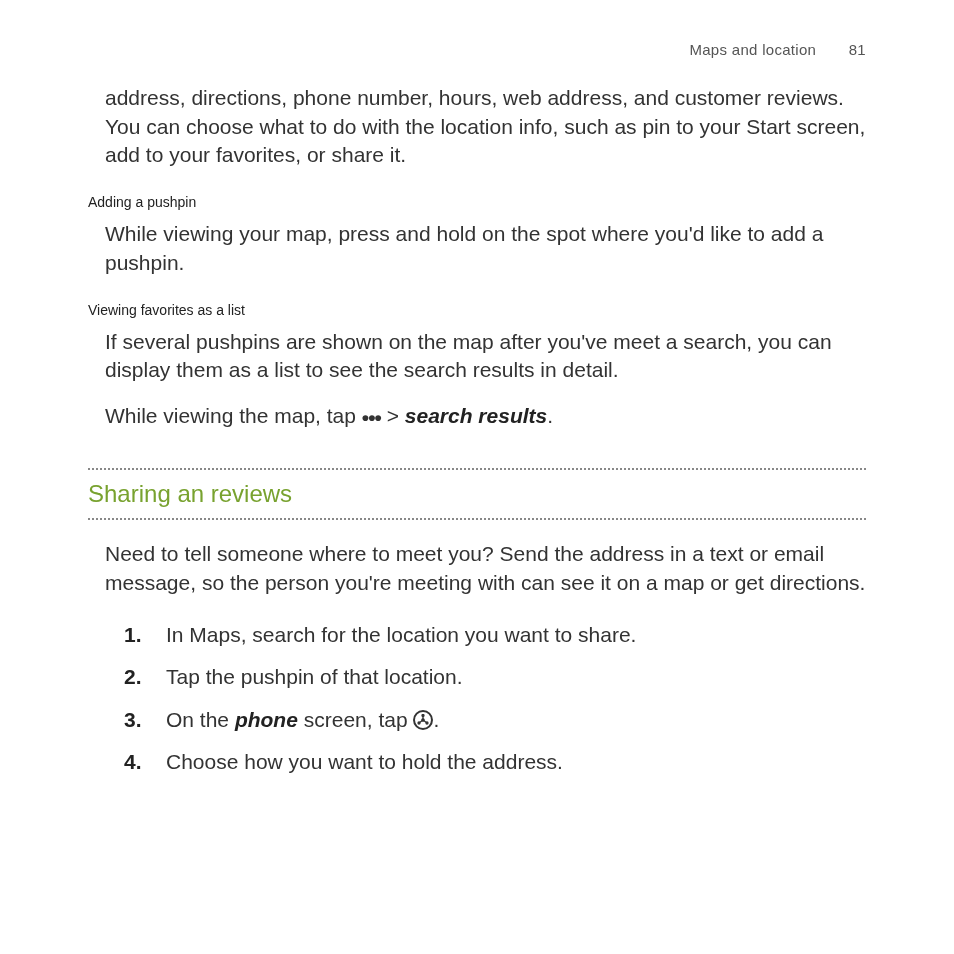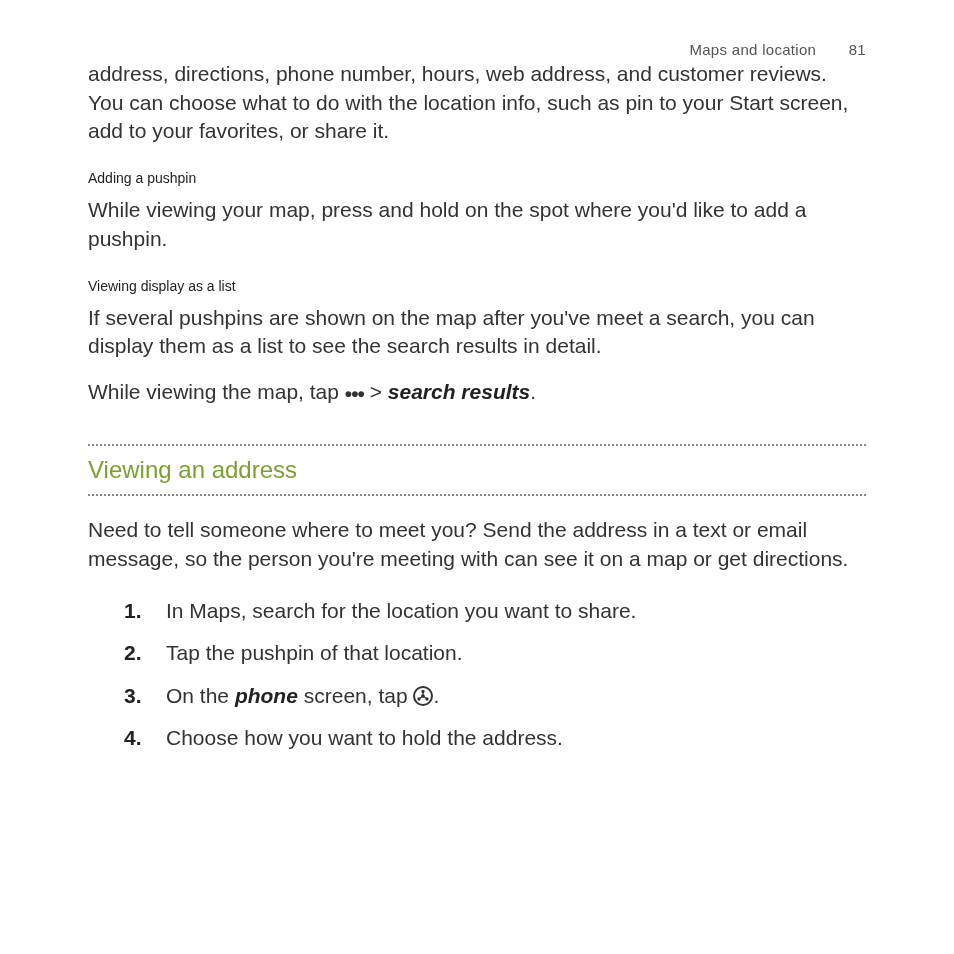--- a/index.html
+++ b/index.html
@@ -13,27 +13,29 @@
       color: #333;
       background: #fff;
       width: 954px;
       padding: 40px 88px 40px 88px;
       line-height: 1.35;
     }
     .header {
       text-align: right;
       font-size: 15px;
       color: #555;
+      margin-bottom: 24px;
       letter-spacing: 0.3px;
     }
     .header .section-title {
       margin-right: 28px;
     }
     .body-text {
       margin-bottom: 18px;
+      margin-left: 17px;
     }
     .subheading {
       font-weight: normal;
       font-size: 14px;
       margin-top: 24px;
       margin-bottom: 8px;
       color: #222;
     }
     .green-heading {
       color: #78a22f;
@@ -99,27 +101,27 @@
 <div class="header">
   <span class="section-title">Maps and location</span>
   <span>81</span>
 </div>
 
 <p class="body-text">address, directions, phone number, hours, web address, and customer reviews. You can choose what to do with the location info, such as pin to your Start screen, add to your favorites, or share it.</p>
 
 <h3 class="subheading">Adding a pushpin</h3>
 <p class="body-text">While viewing your map, press and hold on the spot where you'd like to add a pushpin.</p>
 
-<h3 class="subheading">Viewing display as a list</h3>
+<h3 class="subheading">Viewing favorites as a list</h3>
 <p class="body-text">If several pushpins are shown on the map after you've meet a search, you can display them as a list to see the search results in detail.</p>
 <p class="body-text">
   <span>While viewing the map, tap </span><span class="more-icon">•••</span><span> &gt; </span><span class="bold">search results</span><span>.</span>
 </p>
 
-<h2 class="green-heading">Viewing an address</h2>
+<h2 class="green-heading">Sharing an reviews</h2>
 <p class="body-text">Need to tell someone where to meet you? Send the address in a text or email message, so the person you're meeting with can see it on a map or get directions.</p>
 
 <ol>
   <li>In Maps, search for the location you want to share.</li>
   <li>Tap the pushpin of that location.</li>
   <li>
     <span>On the </span><span class="bold">phone</span><span> screen, tap </span><span class="share-icon">
         <svg viewBox="0 0 12 12">
           <g stroke="#333" stroke-width="1.3" fill="none">
             <circle cx="6" cy="6" r="1.2" fill="#333"></circle>

